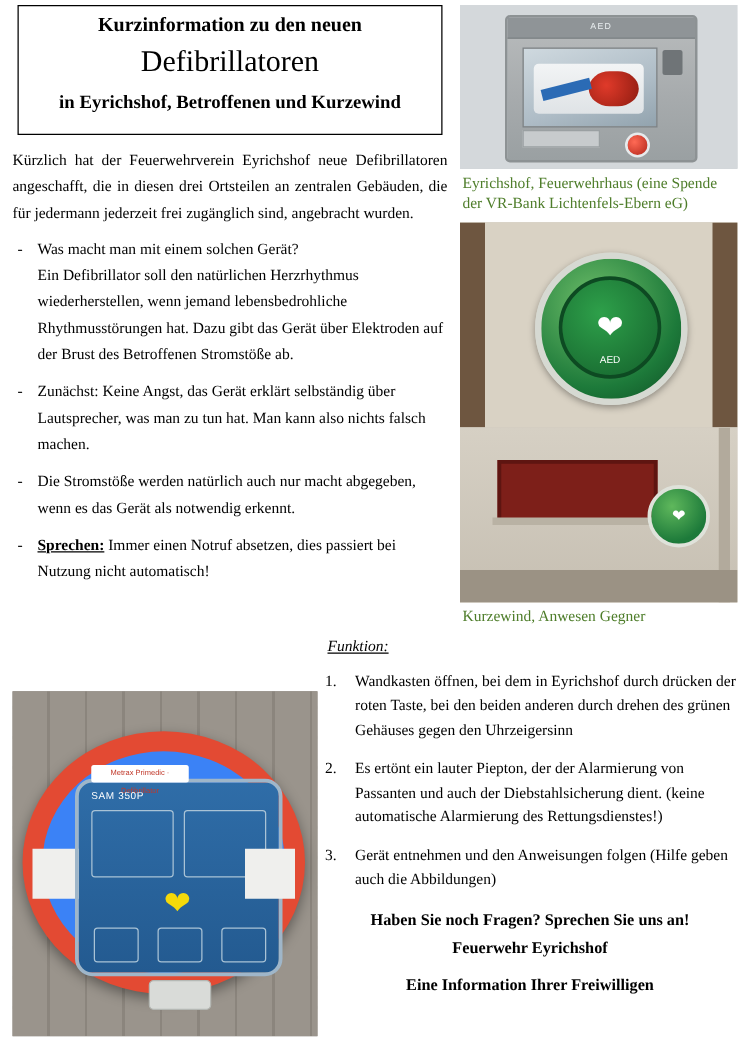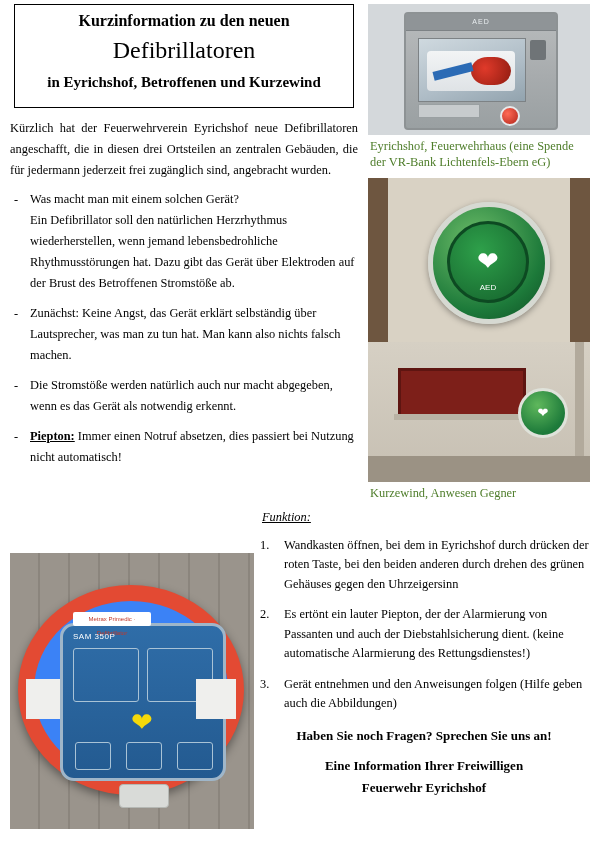--- a/index.html
+++ b/index.html
@@ -340,21 +340,21 @@
       <span>Zunächst: </span><span class="b">Keine Angst</span><span>, das Gerät erklärt selbständig über Lautsprecher, was man zu tun hat. Man kann also nichts falsch machen.</span>
     </div>
 
     <div class="bullet">
       <span class="dash">-</span>
       <span>Die Stromstöße werden natürlich auch nur macht abgegeben, wenn es das Gerät als notwendig erkennt.</span>
     </div>
 
     <div class="bullet">
       <span class="dash">-</span>
-      <span class="u">Piepton:</span><span class="b"> Immer einen Notruf absetzen, dies passiert bei Nutzung nicht automatisch!</span>
+      <span class="u">Sprechen:</span><span class="b"> Immer einen Notruf absetzen, dies passiert bei Nutzung nicht automatisch!</span>
     </div>
   </div>
 
   <div class="photo-col">
 
     <div class="photo p1">
       <div class="wallpaint"></div>
       <div class="cabinet">
         <div class="cabtop">
           <div class="cabtop-text">AED</div>
@@ -424,17 +424,17 @@
     <div class="f-item">
       <span class="num">2.</span>
       <span>Es ertönt ein lauter Piepton, der der Alarmierung von Passanten und auch der Diebstahlsicherung dient. (keine automatische Alarmierung des Rettungsdienstes!)</span>
     </div>
     <div class="f-item">
       <span class="num">3.</span>
       <span>Gerät entnehmen und den Anweisungen folgen (Hilfe geben auch die Abbildungen)</span>
     </div>
 
     <div class="closing">Haben Sie noch Fragen? Sprechen Sie uns an!</div>
+    <div class="closing2" style="margin-top:0">Feuerwehr Eyrichshof</div>
     <div class="closing2">Eine Information Ihrer Freiwilligen</div>
-    <div class="closing2" style="margin-top:0">Feuerwehr Eyrichshof</div>
   </div>
 
 </div>
 
 </body></html>

